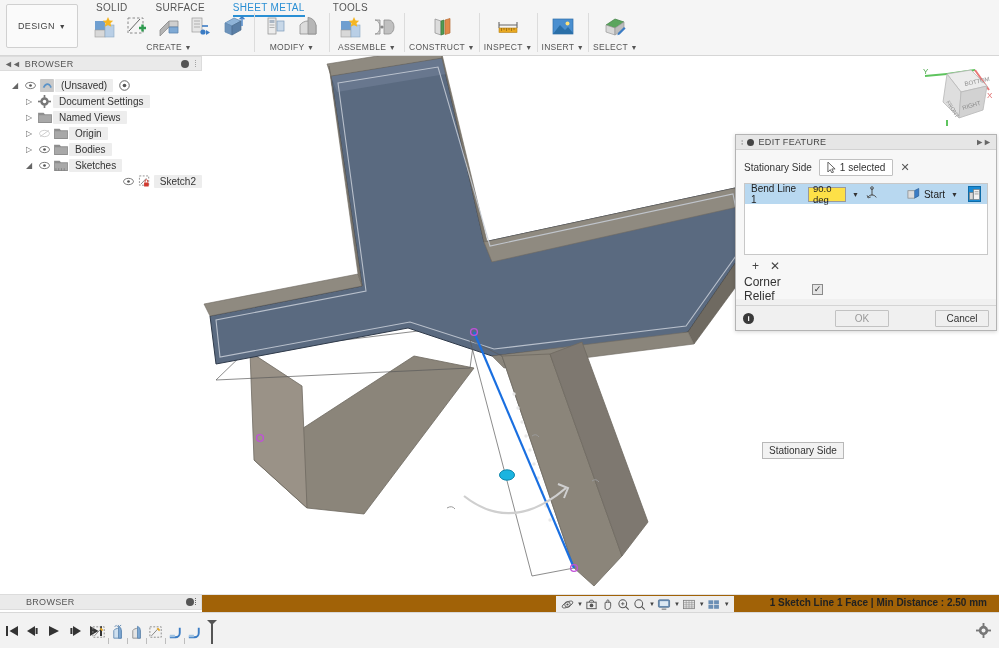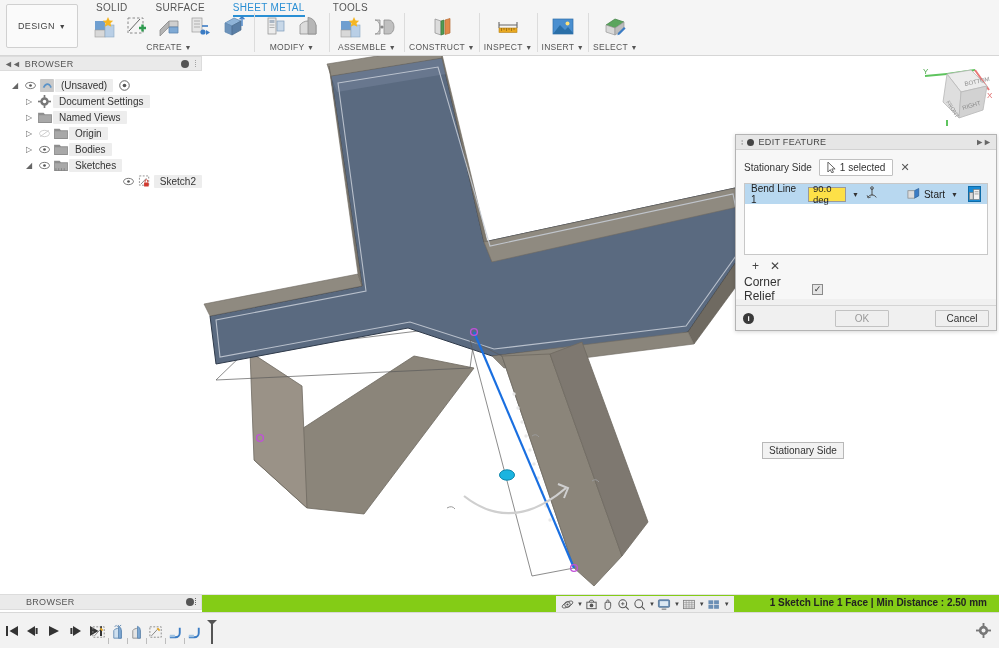--- a/index.html
+++ b/index.html
@@ -179,21 +179,21 @@
   .dbtn {
     width: 54px; height: 17px; border: 1px solid #c2c2c2; background: #efefef;
     font-size: 10px; color: #9a9a9a; display: flex; align-items: center;
     justify-content: center; border-radius: 1px;
   }
   .dbtn.enabled { color: #333; margin-left: 40px; }
 
   
   .statusbar {
     position: absolute; left: 202px; top: 594px; width: 797px; height: 18px;
-    background: #84cc16; border-top: 1px solid #e4e4e4;
+    background: #a16207; border-top: 1px solid #e4e4e4;
   }
   .navbar {
     position: absolute; left: 354px; top: 1px; height: 16px;
     background: #eeeeee; display: flex; align-items: center; padding: 0 4px; gap: 1px;
   }
   .nav-item { display: flex; align-items: center; height: 16px; padding: 0 1px; }
   .nav-caret { font-size: 6px; color: #444; margin-left: 1px; }
   .status-text {
     position: absolute; right: 12px; top: 2px;
     font-size: 10px; color: #222; font-weight: bold; white-space: nowrap;

